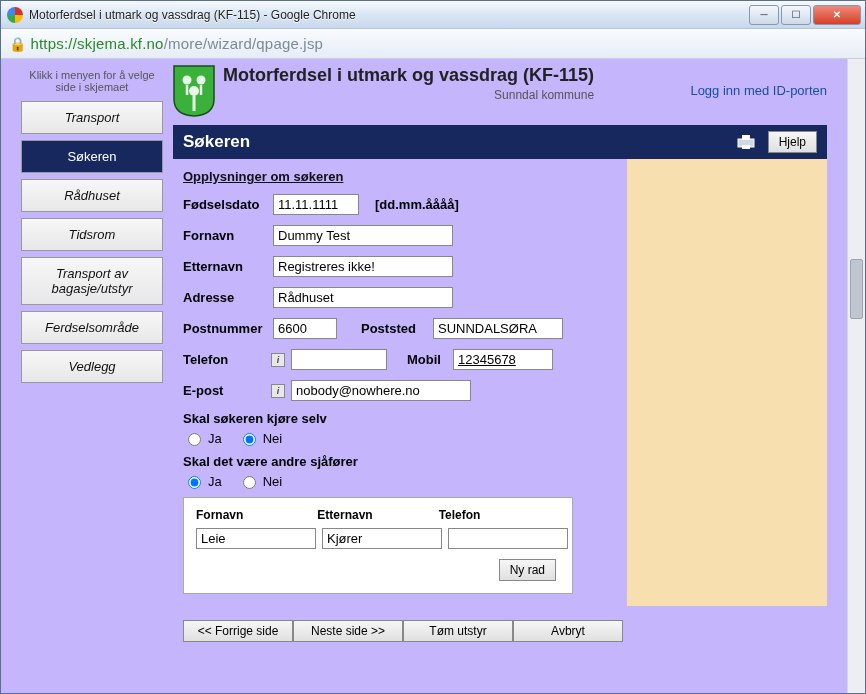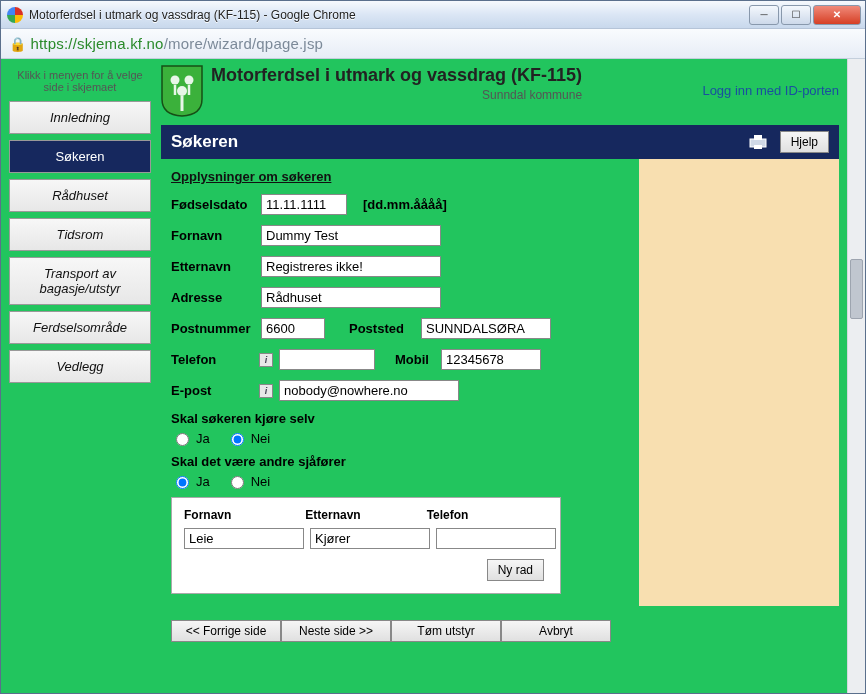--- a/index.html
+++ b/index.html
@@ -24,21 +24,21 @@
   .win-btn.close span { font-weight:bold; }
   .addrbar { height:30px; background:linear-gradient(#f9fbfe,#e7edf6); display:flex; align-items:center; padding:0 8px; border-bottom:1px solid #c4cfdc;}
   .lock { color:#35a535; font-size:14px; margin-right:4px;}
   .url { font-size:15px; letter-spacing:0.2px;}
   .url .host { color:#2a8a2a;}
   .url .path { color:#7c8a99;}
   .page-scroll { position:absolute; right:0; top:58px; bottom:0; width:18px; background:#eceef1; border-left:1px solid #d4d8de;}
   .page-scroll .thumb { position:absolute; left:2px; right:2px; top:200px; height:60px; background:#c0c6cf; border:1px solid #9da4af; border-radius:2px;}
   
   
-  .page { position:absolute; left:0; right:18px; top:58px; bottom:0; background:#22c55e; padding:6px 8px; }
+  .page { position:absolute; left:0; right:18px; top:58px; bottom:0; background:#c4b5fd; padding:6px 20px; }
   .wrap { display:flex; }
   
   
   .leftcol { width:142px; flex:0 0 142px; text-align:center;}
   .menu-hint { font-size:11px; color:#555; padding:4px 8px 8px;}
   .menu-item { border:1px solid #999; background:linear-gradient(#f7f7f7,#e7e7e7); color:#111; font-size:13px; padding:8px 4px; margin-bottom:6px; cursor:pointer; font-style:italic;}
   .menu-item.active { background:#16285e; color:#fff; font-style:normal;}
   
   
   .rightcol { flex:1; margin-left:10px; }
@@ -109,21 +109,21 @@
   </div>
   <div class="page-scroll">
     <div class="thumb"></div>
   </div>
 
   <div class="page">
     <div class="wrap">
       <div class="leftcol">
         <div class="menu-hint">Klikk i menyen for å velge side i skjemaet</div>
         <div id="menu-list">
-            <div class="menu-item">Innledning</div>
+            <div class="menu-item">Transport</div>
             <div class="menu-item active">Søkeren</div>
             <div class="menu-item">Rådhuset</div>
             <div class="menu-item">Tidsrom</div>
             <div class="menu-item">Transport av bagasje/utstyr</div>
             <div class="menu-item">Ferdselsområde</div>
             <div class="menu-item">Vedlegg</div>
           </div>
       </div>
       <div class="rightcol">
         <div class="header-row">
@@ -186,21 +186,21 @@
               <span class="lbl">Postnummer</span>
               <input type="text" class="w-short" value="6600" style="">
               <span class="sub-lbl" style="margin-left:24px">Poststed</span>
               <input type="text" class="w-mid" value="SUNNDALSØRA" style="">
             </div>
             <div class="row">
               <span class="lbl">Telefon</span>
               <span class="info">i</span>
               <input type="text" style="width: 96px;" value="">
               <span class="sub-lbl" style="margin-left:20px;width:46px">Mobil</span>
-              <input type="text" style="width: 100px;" value="12345678">
+              <input type="text" style="width: 100px; text-decoration: underline;" value="12345678">
             </div>
             <div class="row">
               <span class="lbl">E-post</span>
               <span class="info">i</span>
               <input type="text" class="w-email" value="nobody@nowhere.no" style="">
             </div>
 
             <div class="qrow">Skal søkeren kjøre selv</div>
             <div class="radios">
               <input type="radio" name="q1" style="">

